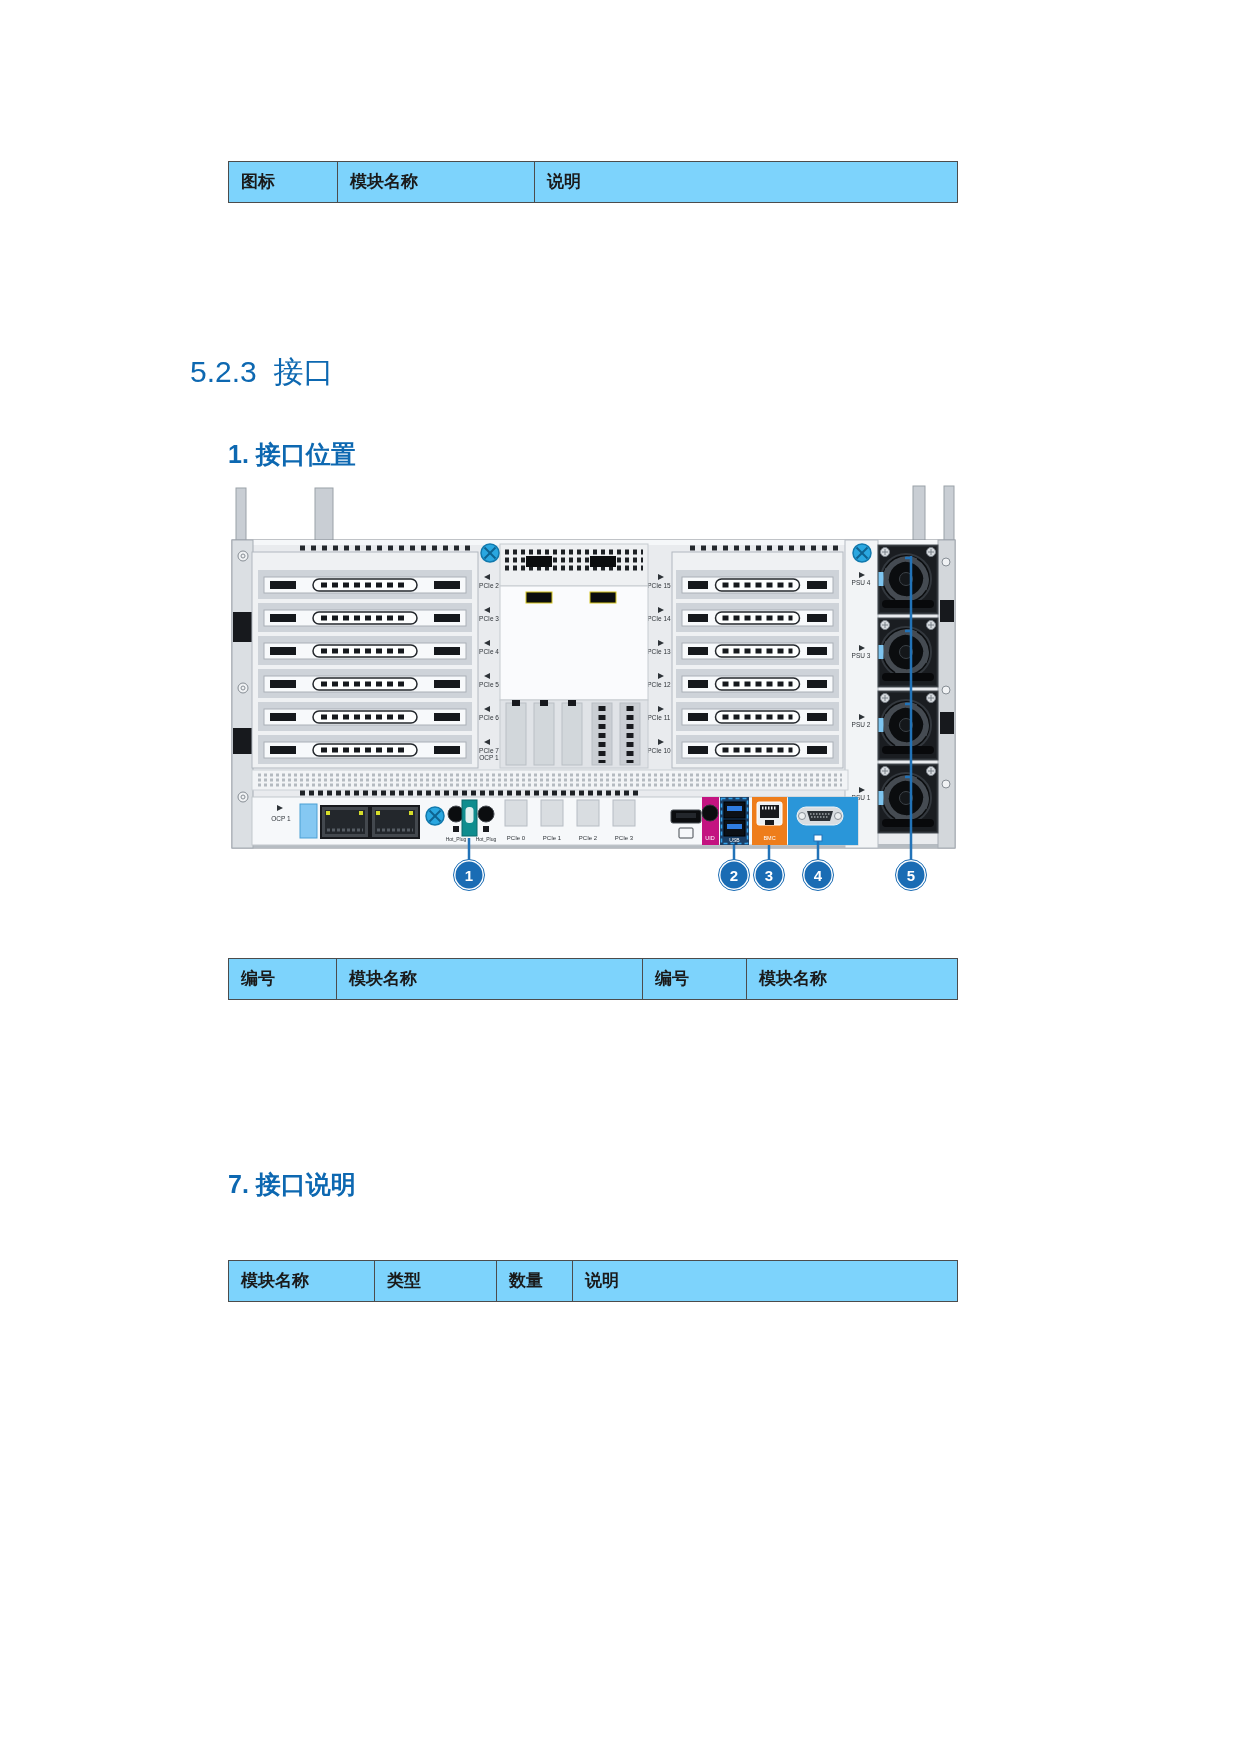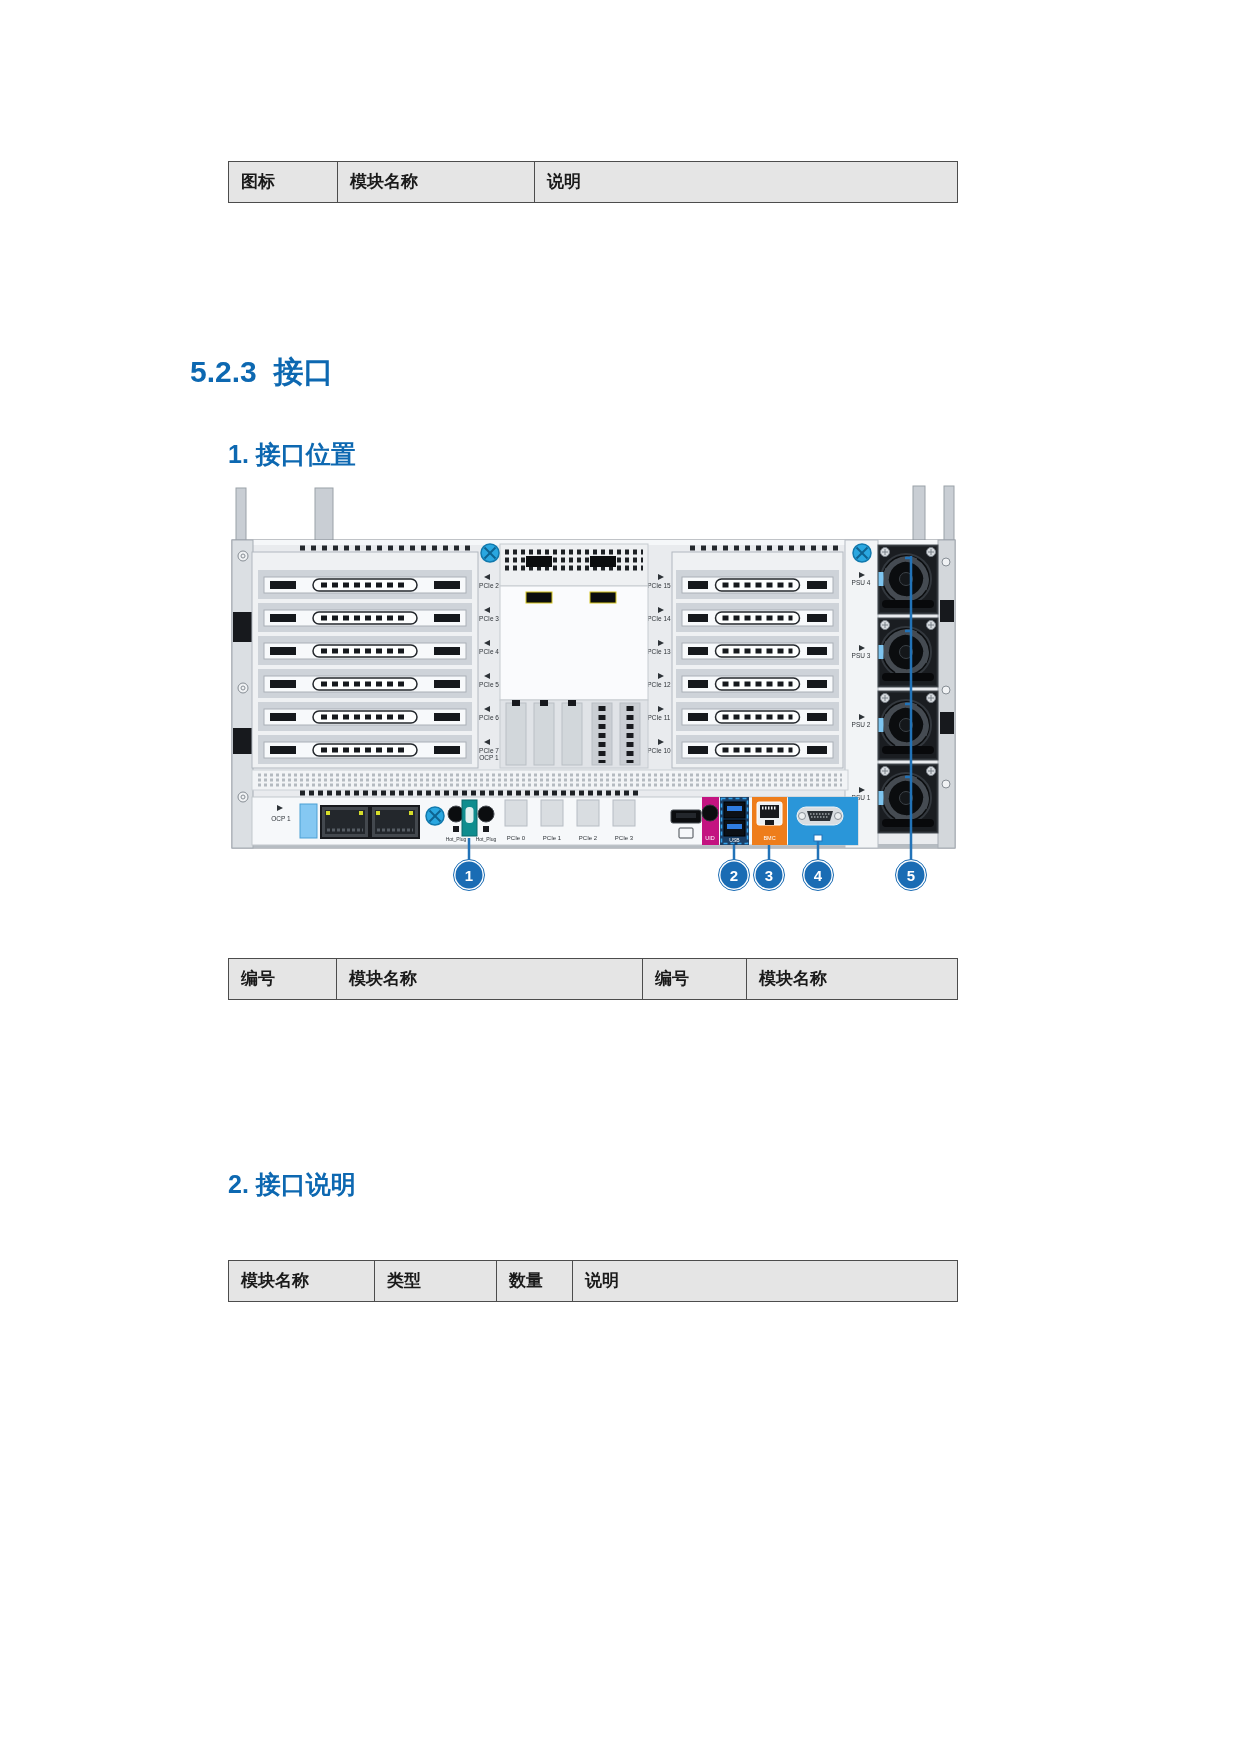--- a/index.html
+++ b/index.html
@@ -1,21 +1,21 @@
 <!DOCTYPE html>
 <html><head>
 <meta charset="utf-8">
 <style>
   html,body{margin:0;padding:0;background:#ffffff;}
   body{width:1240px;height:1754px;position:relative;overflow:hidden;
        font-family:"Liberation Sans","DejaVu Sans",sans-serif;color:#161616;}
-  .heading-lg{position:absolute;font-size:30px;font-weight:bold;color:#0d68b1;white-space:pre;}
+  .heading-lg{position:absolute;font-size:30px;font-weight:normal;color:#0d68b1;white-space:pre;}
   .heading-md{position:absolute;font-size:25px;font-weight:bold;color:#0d68b1;white-space:pre;margin-top:16px;}
   .tbl{position:absolute;left:228px;width:730px;display:flex;}
-  .cell{box-sizing:border-box;background:#e5e5e5;border:1px solid #4c4c4c;
+  .cell{box-sizing:border-box;background:#7dd3fc;border:1px solid #4c4c4c;
         padding:9px 12px;font-size:17px;font-weight:bold;color:#1a1a1a;line-height:22px;}
   .cell + .cell{border-left:none;}
   svg text{font-family:"Liberation Sans","DejaVu Sans",sans-serif;}
 </style>
 </head>
 <body>
 
 <div class="tbl" style="top:161px">
   <div class="cell" style="width:110px">图标</div>
   <div class="cell" style="width:197px">模块名称</div>
@@ -424,20 +424,20 @@
     </g>
 </svg>
 
 <div class="tbl" style="top:958px">
   <div class="cell" style="width:109px">编号</div>
   <div class="cell" style="width:306px">模块名称</div>
   <div class="cell" style="width:104px">编号</div>
   <div class="cell" style="width:211px">模块名称</div>
 </div>
 
-<div class="heading-md" style="left:228px;top:1152px">2. 接口说明</div>
+<div class="heading-md" style="left:228px;top:1152px">7. 接口说明</div>
 
 <div class="tbl" style="top:1260px">
   <div class="cell" style="width:147px">模块名称</div>
   <div class="cell" style="width:122px">类型</div>
   <div class="cell" style="width:76px">数量</div>
   <div class="cell" style="width:385px">说明</div>
 </div>
 
 </body></html>

